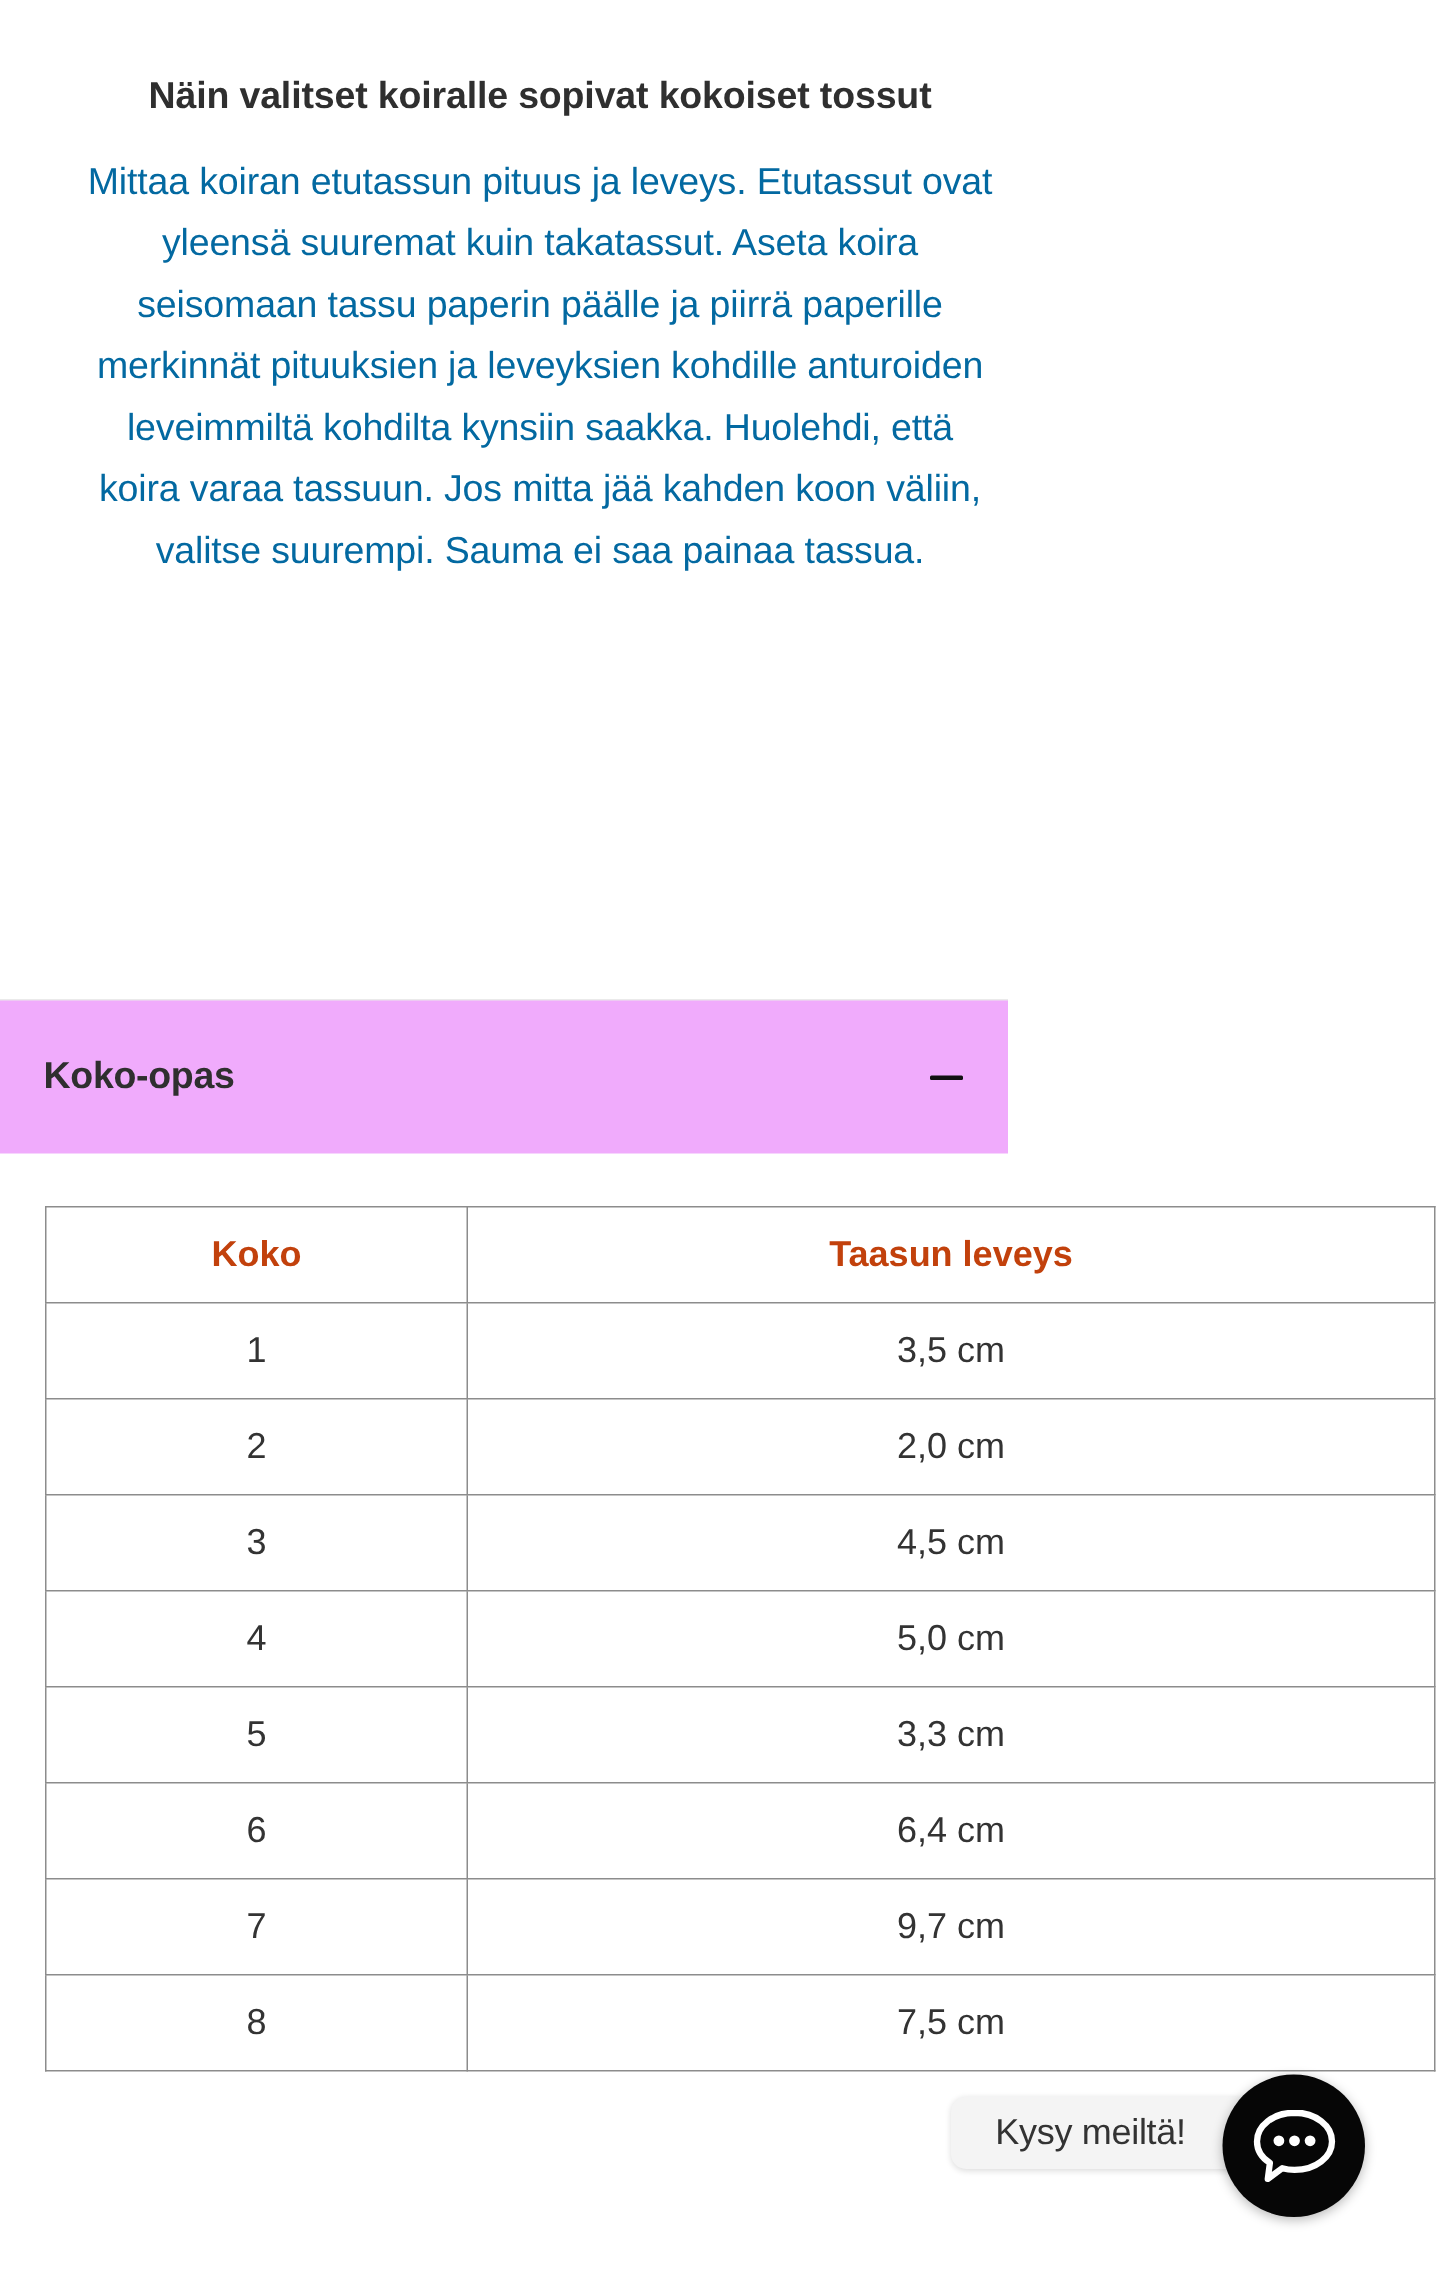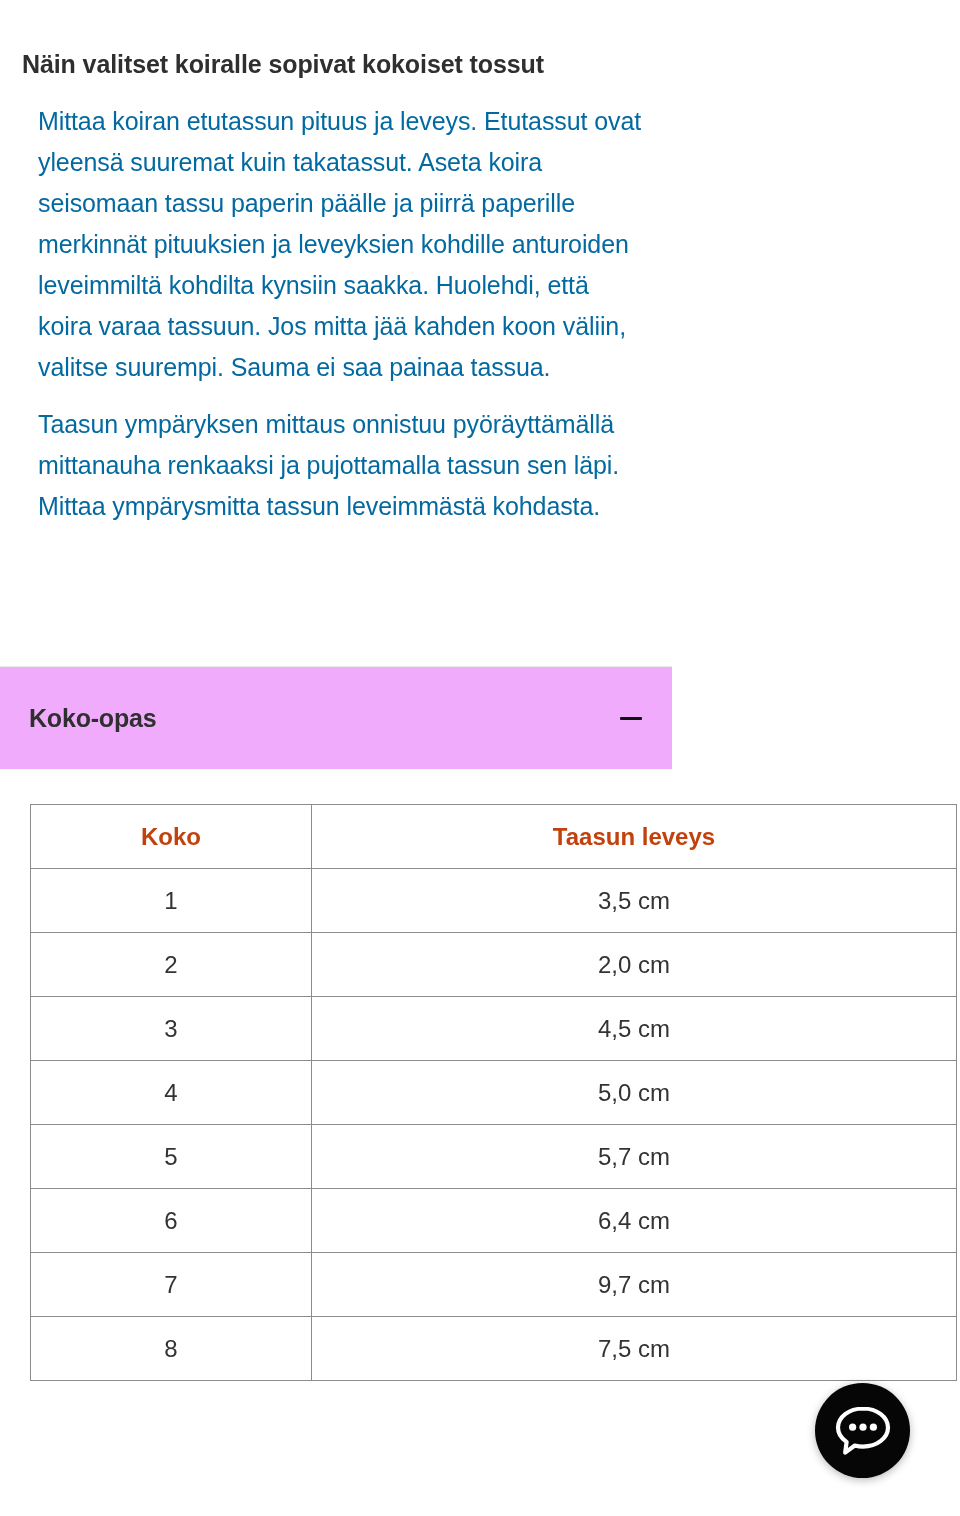--- a/index.html
+++ b/index.html
@@ -12,23 +12,24 @@
     height: 1516px;
     position: relative;
     overflow: hidden;
     font-family: "Liberation Sans", sans-serif;
     -webkit-font-smoothing: antialiased;
   }
 
   
   .article {
     position: absolute;
-    left: 22px;
+    left: 40px;
     top: 44px;
     width: 640px;
+    text-align: center;
   }
   .article-heading {
     font-size: 25px;
     font-weight: bold;
     color: #2f2f2f;
     line-height: 41px;
     margin: 0;
     letter-spacing: -0.1px;
   }
   .article-para {
@@ -157,21 +158,20 @@
     box-shadow: 0 2px 8px rgba(0,0,0,0.28);
   }
   .chat-button svg { display: block; }
 </style>
 </head>
 <body>
 
 <div class="article">
   <div class="article-heading">Näin valitset koiralle sopivat kokoiset tossut</div>
   <div class="article-para">Mittaa koiran etutassun pituus ja leveys. Etutassut ovat yleensä suuremat kuin takatassut. Aseta koira seisomaan tassu paperin päälle ja piirrä paperille merkinnät pituuksien ja leveyksien kohdille anturoiden leveimmiltä kohdilta kynsiin saakka. Huolehdi, että koira varaa tassuun. Jos mitta jää kahden koon väliin, valitse suurempi. Sauma ei saa painaa tassua.</div>
-  <div class="article-para">Taasun ympäryksen mittaus onnistuu pyöräyttämällä mittanauha renkaaksi ja pujottamalla tassun sen läpi. Mittaa ympärysmitta tassun leveimmästä kohdasta.</div>
 </div>
 
 <div class="accordion">
   <span class="accordion-title">Koko-opas</span>
   <span class="accordion-toggle">
     <span class="minus-bar"></span>
   </span>
 </div>
 
 <div class="size-table-wrap">
@@ -194,39 +194,42 @@
       <tr>
         <td class="col-koko">3</td>
         <td>4,5 cm</td>
       </tr>
       <tr>
         <td class="col-koko">4</td>
         <td>5,0 cm</td>
       </tr>
       <tr>
         <td class="col-koko">5</td>
-        <td>5,7 cm</td>
+        <td>3,3 cm</td>
       </tr>
       <tr>
         <td class="col-koko">6</td>
         <td>6,4 cm</td>
       </tr>
       <tr>
         <td class="col-koko">7</td>
         <td>9,7 cm</td>
       </tr>
       <tr>
         <td class="col-koko">8</td>
         <td>7,5 cm</td>
       </tr>
     </tbody>
   </table>
 </div>
 
 <div class="chat-widget">
+  <div class="chat-pill">
+    <span class="chat-pill-label">Kysy meiltä!</span>
+  </div>
   <div class="chat-button">
     <svg width="58" height="54" viewBox="0 0 58 54">
       <path d="M29 4.5 C14.8 4.5 4 13.2 4 23.6 C4 29.4 7.3 34.5 12.6 37.9 L11.2 48.6 L20.8 41.5 C23.4 42.2 26.1 42.6 29 42.6 C43.2 42.6 54 33.9 54 23.6 C54 13.2 43.2 4.5 29 4.5 Z" fill="none" stroke="#ffffff" stroke-width="4.2" stroke-linejoin="round" stroke-linecap="round"></path>
       <circle cx="18.6" cy="23.2" r="3.6" fill="#ffffff"></circle>
       <circle cx="29" cy="23.2" r="3.6" fill="#ffffff"></circle>
       <circle cx="39.4" cy="23.2" r="3.6" fill="#ffffff"></circle>
     </svg>
   </div>
 </div>
 

